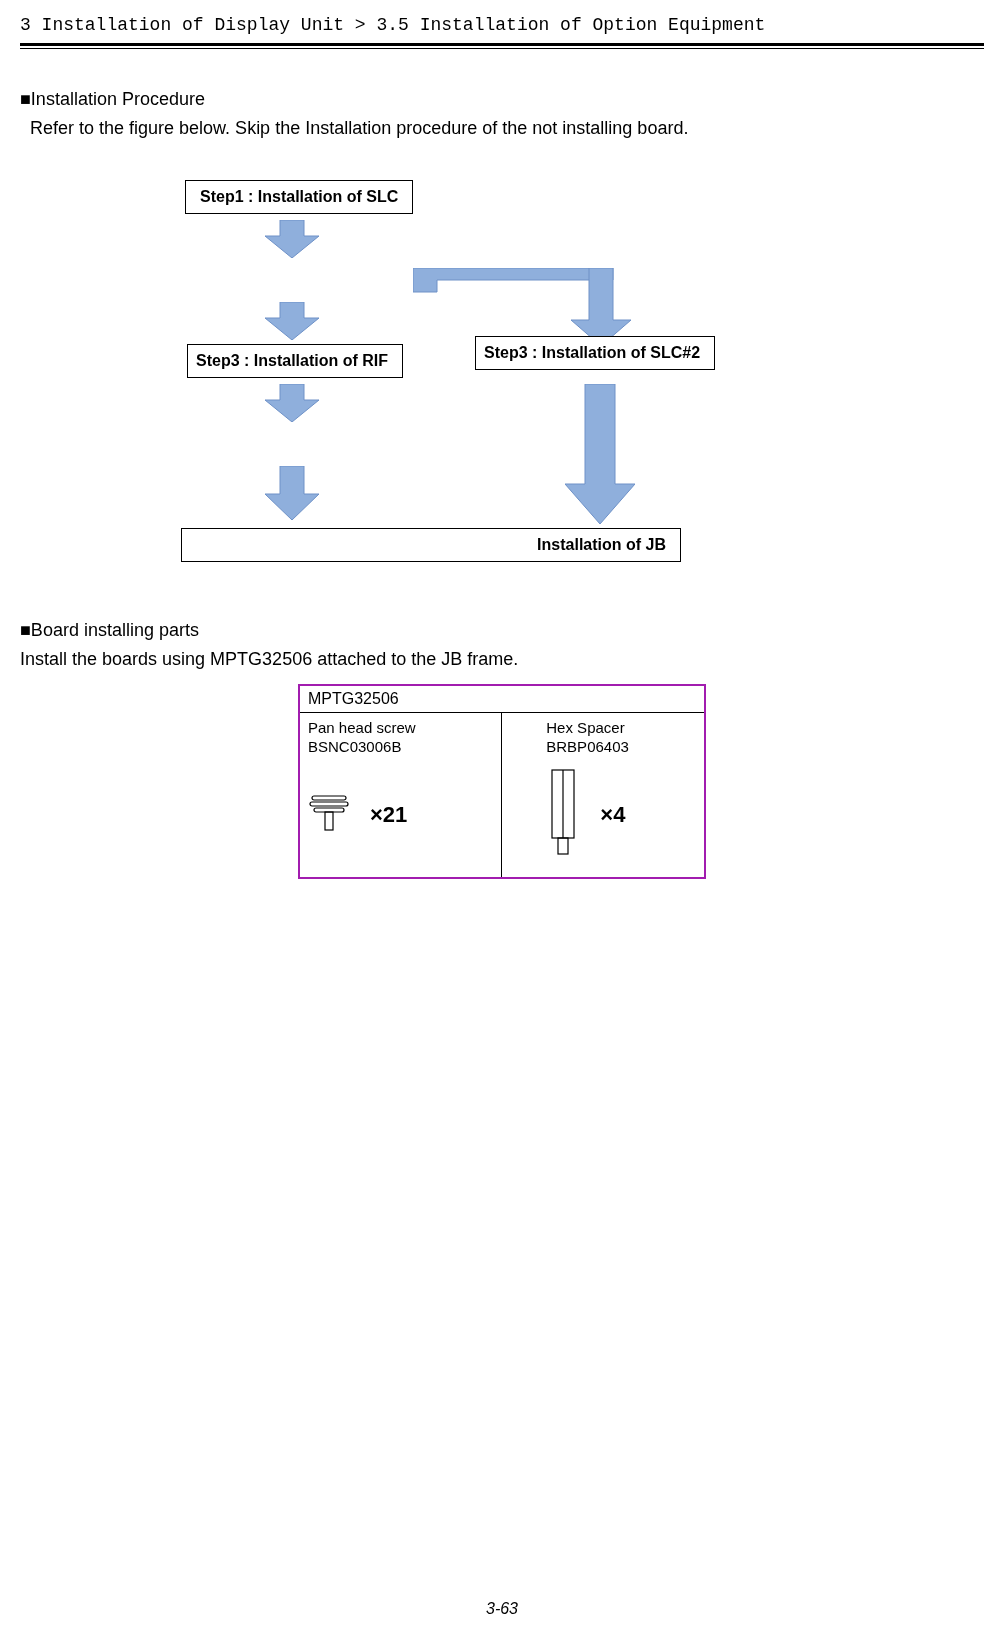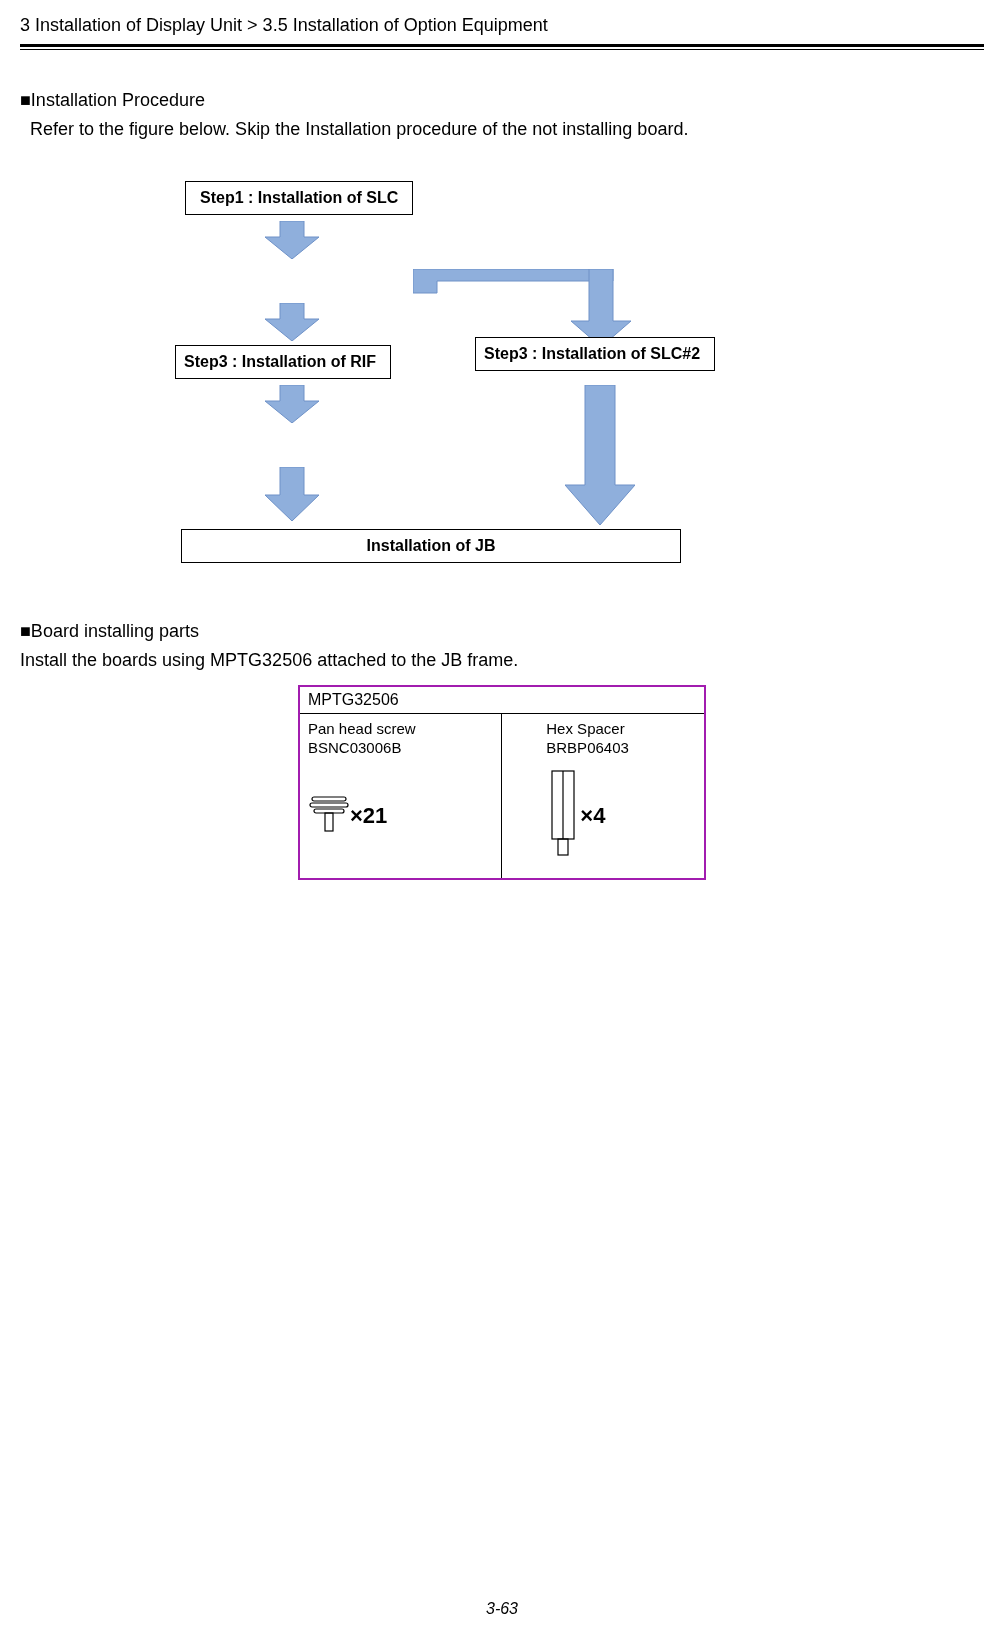--- a/index.html
+++ b/index.html
@@ -12,20 +12,21 @@
       background: #ffffff;
       width: 1004px;
       margin: 0 auto;
       padding: 15px 20px 40px 20px;
       position: relative;
       min-height: 1638px;
     }
     .breadcrumb {
       font-size: 18px;
       margin-bottom: 8px;
+      font-family: Liberation Mono, monospace;
     }
     .hr-thick {
       border: none;
       border-top: 3px solid #000;
       margin-bottom: 2px;
     }
     .hr-thin {
       border: none;
       border-top: 1px solid #000;
       margin-bottom: 40px;
@@ -99,21 +100,21 @@
       width: 45%;
       margin-left: 36px;
     }
     .part-label {
       font-size: 15px;
       line-height: 1.25;
     }
     .part-visual {
       display: flex;
       align-items: center;
-      gap: 0;
+      gap: 20px;
       margin-top: 8px;
       min-height: 100px;
     }
     .qty {
       font-size: 22px;
       font-weight: bold;
     }
     .page-num {
       position: absolute;
       bottom: 20px;
@@ -151,21 +152,21 @@
     </svg>
   </div>
 
   <div class="branch-connector" style="left:238px; top:88px;">
     <svg width="220" height="78" viewBox="0 0 220 78">
       <path d="M0 0 H200 V12 H24 V24 H0 Z" fill="#8fafdc" stroke="#6e91c7" stroke-width="1"></path>
       <path d="M176 0 H200 V52 H218 L188 78 L158 52 H176 Z" fill="#8fafdc" stroke="#6e91c7" stroke-width="1"></path>
     </svg>
   </div>
 
-  <div class="flow-box" style="left:0; top:164px;padding-left:8px;">Step3 : Installation of RIF</div>
+  <div class="flow-box" style="left:12px; top:164px;padding-left:8px;">Step3 : Installation of RIF</div>
 
   <div class="flow-box" style="left:300px; top:156px;padding-left:8px;">Step3 : Installation of SLC#2</div>
 
   <div class="arrow-down" style="left:90px; top:204px;">
     <svg width="54" height="38" viewBox="0 0 54 38">
       <path d="M15 0 H39 V16 H54 L27 38 L0 16 H15 Z" fill="#8fafdc" stroke="#6e91c7" stroke-width="1"></path>
     </svg>
   </div>
 
   <div class="arrow-down" style="left:390px; top:204px;">
@@ -174,21 +175,21 @@
     </svg>
   </div>
 
 
   <div class="arrow-down" style="left:90px; top:286px;">
     <svg width="54" height="54" viewBox="0 0 54 54">
       <path d="M15 0 H39 V28 H54 L27 54 L0 28 H15 Z" fill="#8fafdc" stroke="#6e91c7" stroke-width="1"></path>
     </svg>
   </div>
 
-  <div class="flow-box flow-box-wide" style="left:6px; top:348px;">Installation of JB</div>
+  <div class="flow-box flow-box-wide" style="left:6px; top:348px;text-align:right;">Installation of JB</div>
 
 </div>
 
 <div class="section-title">■Board installing parts</div>
 <div class="section-body-noindent">Install the boards using MPTG32506 attached to the JB frame.</div>
 
 <div class="parts-table">
   <div class="parts-header">MPTG32506</div>
   <div class="parts-body">
     <div class="parts-cell left">

